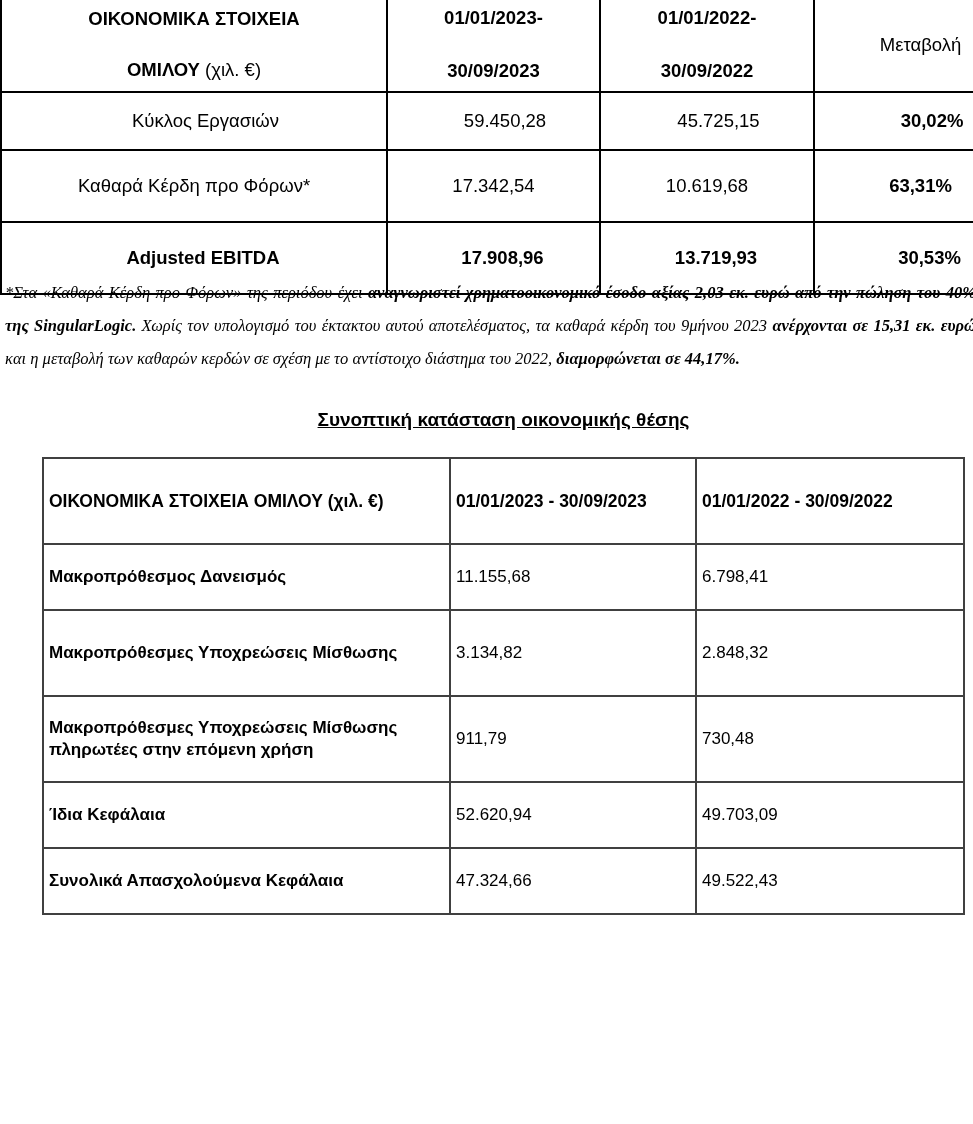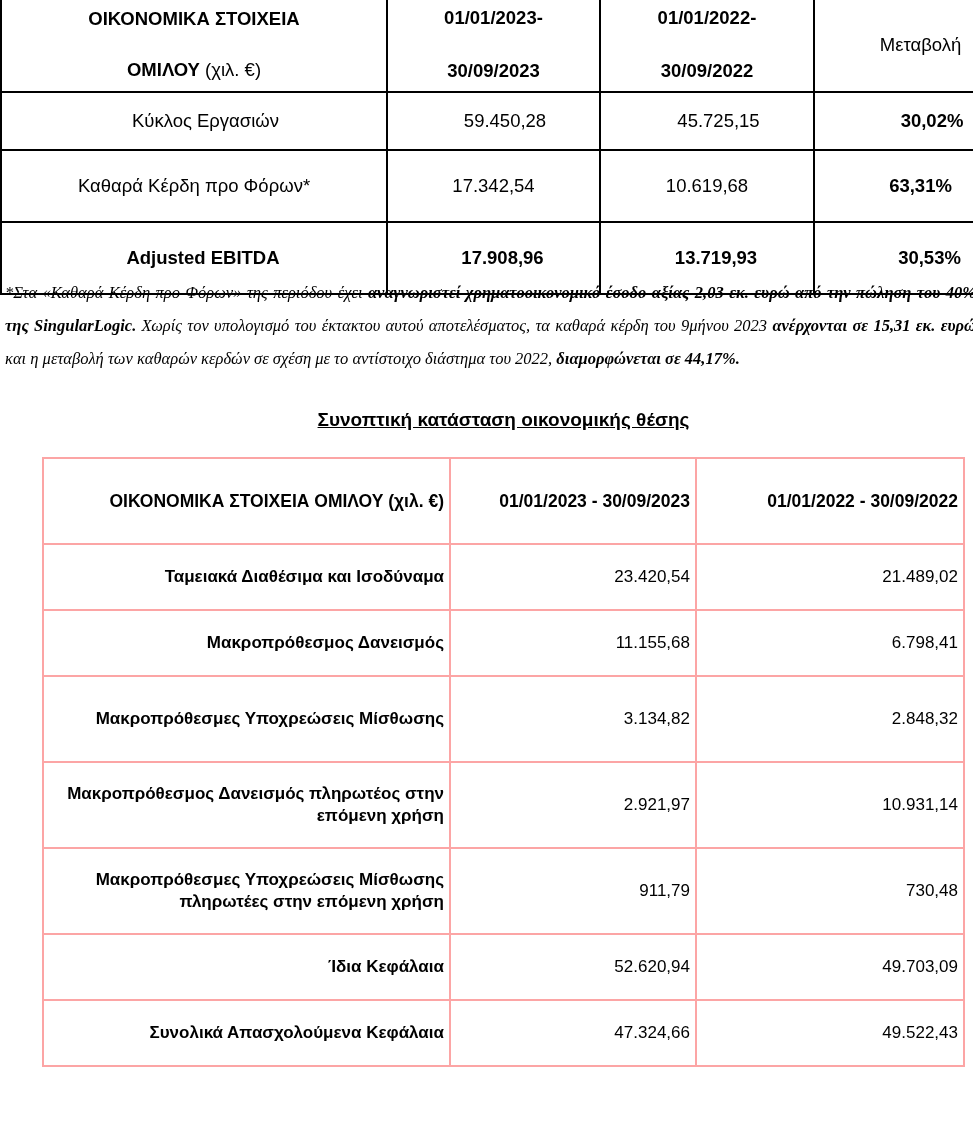--- a/index.html
+++ b/index.html
@@ -96,23 +96,23 @@
     left: 42px;
     top: 457px;
     width: 887px;
   }
   table.t2 {
     border-collapse: collapse;
     table-layout: fixed;
     width: 887px;
   }
   table.t2 td {
-    border: 2px solid #fca5a5;
+    border: 2px solid #404040;
     vertical-align: middle;
-    text-align: right;
+    text-align: left;
     font-size: 17px;
     padding: 3px 5px;
     line-height: 1.28;
   }
   table.t2 td.k { width: 395px; font-weight: bold; }
   table.t2 td.v { width: 234px; font-weight: normal; border-radius: 29px; }
   table.t2 td.v2 { width: 256px; font-weight: normal; }
 
   table.t2 tr.hdr td {
     font-weight: bold;
@@ -180,43 +180,33 @@
 
 <div class="t2-wrap">
   <table class="t2">
     <tbody>
       <tr class="hdr">
         <td class="k">ΟΙΚΟΝΟΜΙΚΑ ΣΤΟΙΧΕΙΑ ΟΜΙΛΟΥ (χιλ. €)</td>
         <td class="v">01/01/2023 - 30/09/2023</td>
         <td class="v2">01/01/2022 - 30/09/2022</td>
       </tr>
 
-      <tr class="r1">
-        <td class="k">Ταμειακά Διαθέσιμα και Ισοδύναμα</td>
-        <td class="v">23.420,54</td>
-        <td class="v2">21.489,02</td>
-      </tr>
 
       <tr class="r2">
         <td class="k">Μακροπρόθεσμος Δανεισμός</td>
         <td class="v">11.155,68</td>
         <td class="v2">6.798,41</td>
       </tr>
 
       <tr class="r3">
         <td class="k">Μακροπρόθεσμες Υποχρεώσεις Μίσθωσης</td>
         <td class="v">3.134,82</td>
         <td class="v2">2.848,32</td>
       </tr>
 
-      <tr class="r4">
-        <td class="k">Μακροπρόθεσμος Δανεισμός πληρωτέος στην επόμενη χρήση</td>
-        <td class="v">2.921,97</td>
-        <td class="v2">10.931,14</td>
-      </tr>
 
       <tr class="r5">
         <td class="k">Μακροπρόθεσμες Υποχρεώσεις Μίσθωσης πληρωτέες στην επόμενη χρήση</td>
         <td class="v">911,79</td>
         <td class="v2">730,48</td>
       </tr>
 
 
       <tr class="r7">
         <td class="k">Ίδια Κεφάλαια</td>

